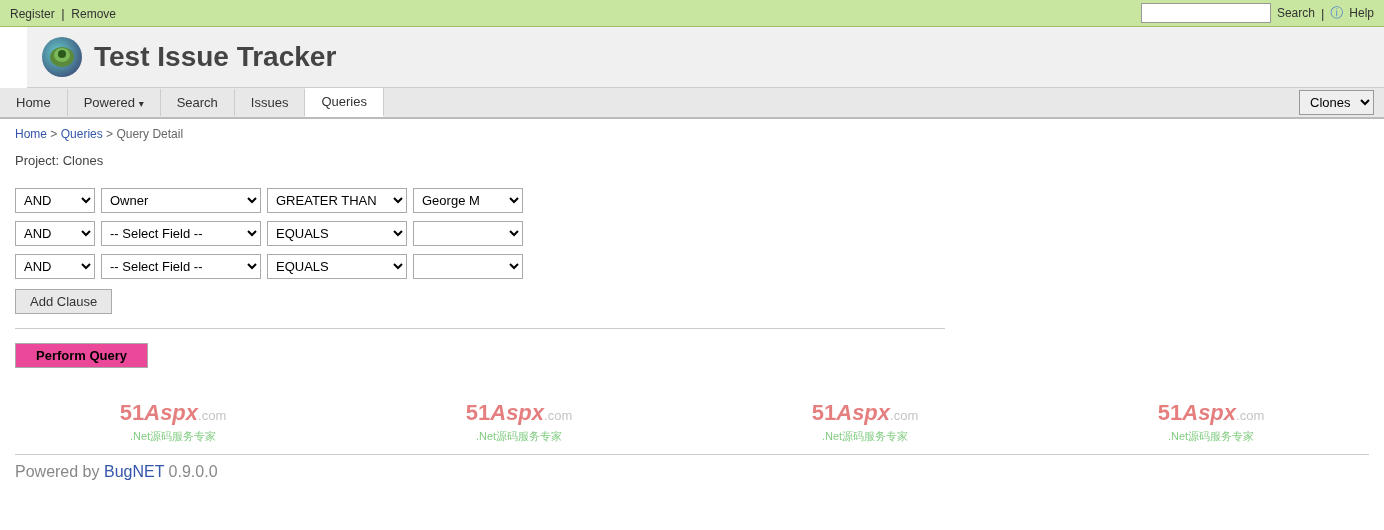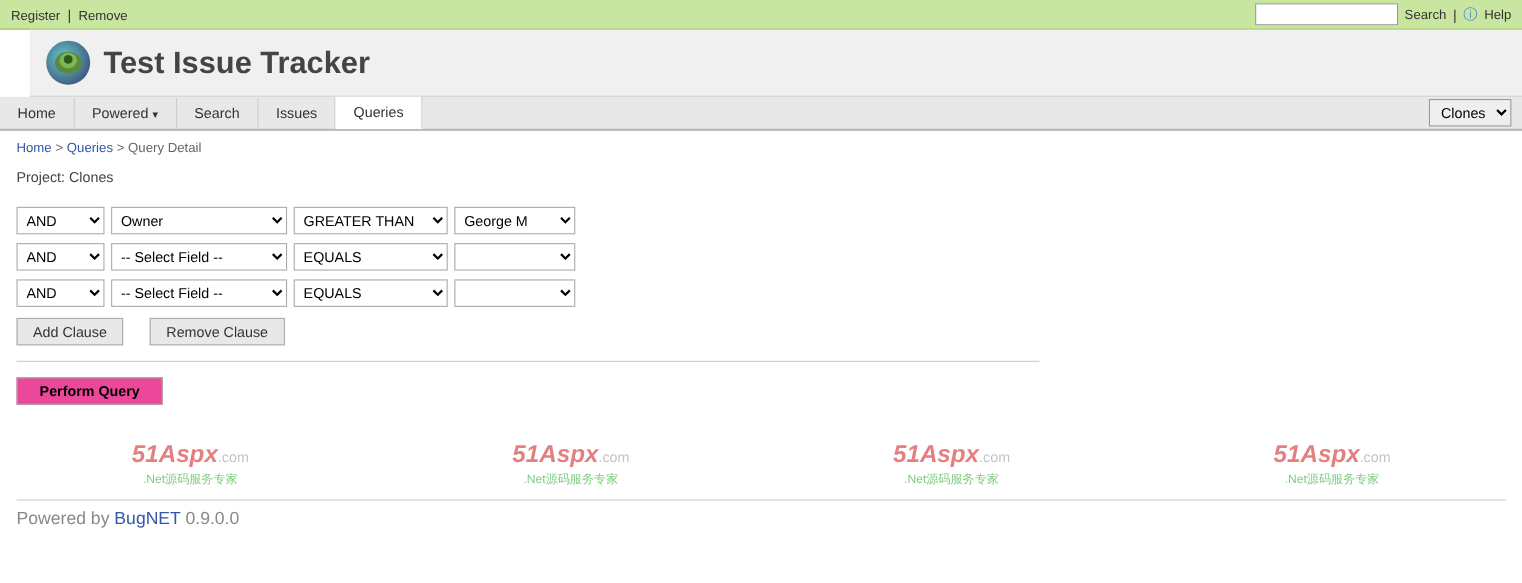--- a/index.html
+++ b/index.html
@@ -151,21 +151,21 @@
     .watermark-band {
       padding: 20px 0 10px 0;
       display: flex;
       justify-content: space-around;
       opacity: 0.5;
     }
     .watermark-item {
       text-align: center;
       line-height: 1.4;
     }
-    .watermark-item .brand-51 { color: #cc0000; font-size: 22px; font-weight: bold; font-style: italic; }
+    .watermark-item .brand-51 { color: #cc0000; font-size: 22px; font-weight: bold; }
     .watermark-item .brand-aspx { color: #cc0000; font-size: 22px; font-weight: bold; font-style: italic; }
     .watermark-item .brand-com { color: #888; font-size: 13px; }
     .watermark-item .brand-net { color: #009900; font-size: 11px; }
 
     
     .footer {
       padding: 8px 15px;
       font-size: 16px;
       color: #888;
     }
@@ -306,21 +306,20 @@
       <option>LESS THAN</option>
       <option>CONTAINS</option>
     </select>
     <select class="select-value">
       <option value=""></option>
     </select>
   </div>
 
   <div class="buttons-row">
     <button class="btn">Add Clause</button>
-    <button class="btn">Remove Clause</button>
   </div>
 
   <div class="perform-row">
     <button class="btn-perform">Perform Query</button>
   </div>
 
 </div>
 
 <div class="watermark-band">
   <div class="watermark-item">

